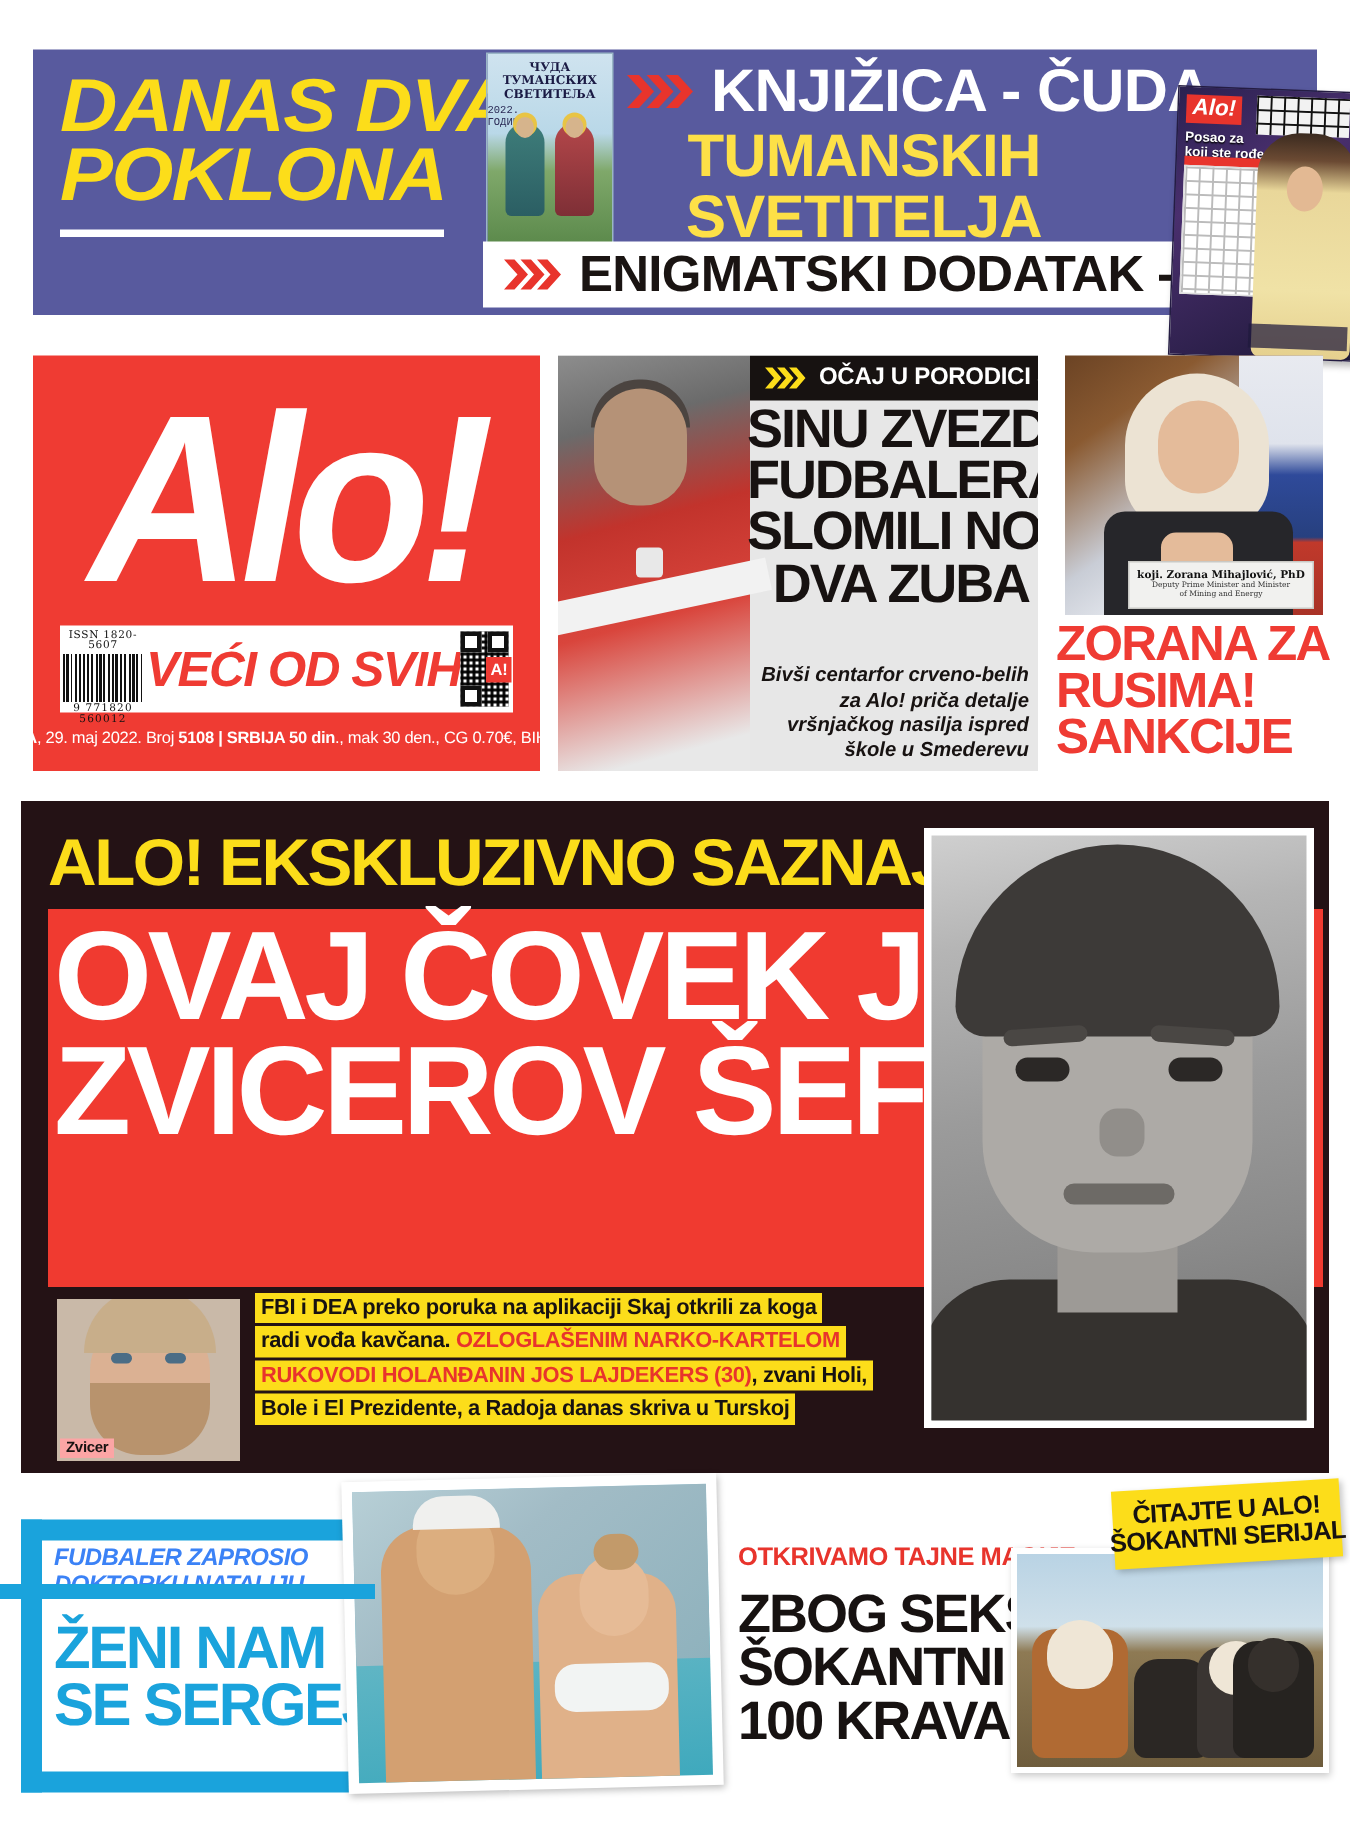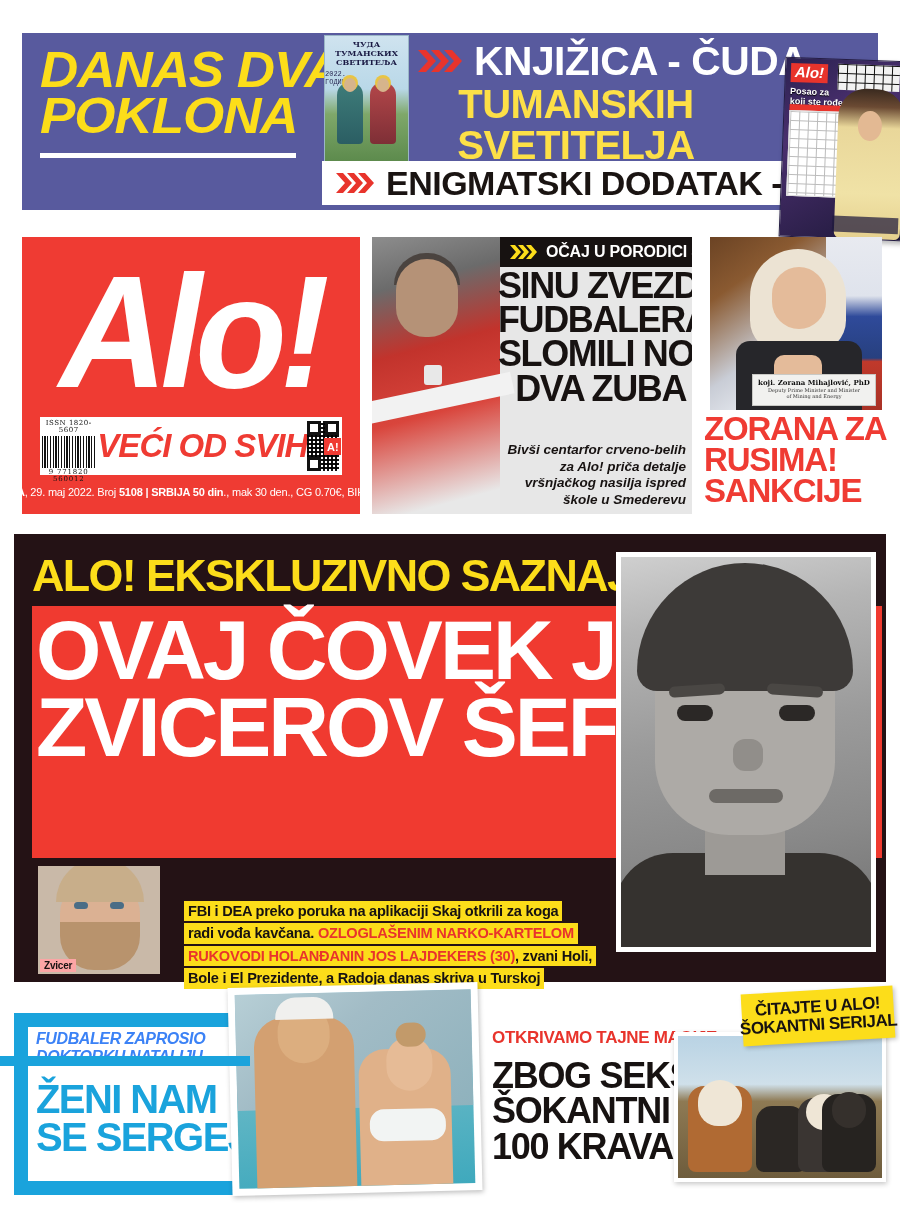--- a/index.html
+++ b/index.html
@@ -346,21 +346,21 @@
     background:#6d6a66; border-radius:7px;
   }
   .ms-portrait .shoulders {
     position:absolute; left:-8px; bottom:0; width:266px; height:94px;
     background:#35322f; border-radius:60px 60px 0 0;
   }
   .ms-portrait .neck {
     position:absolute; left:84px; bottom:72px; width:80px; height:48px; background:#9d9a96;
   }
   .ms-sub {
-    position:absolute; left:170px; top:328px; width:424px;margin-top:39px;
+    position:absolute; left:156px; top:328px; width:424px;
   }
   .ms-sub .row {
     background:#fcdd1a; display:inline-block;
     padding:1px 4px; margin-bottom:2px;
     font-weight:bold; font-size:14.6px; line-height:1.26;
     color:#171211; white-space:nowrap; letter-spacing:-0.25px;
   }
   .ms-sub .hl { color:#e8342c; }
   .ms-zv {
     position:absolute; left:24px; top:332px; width:122px; height:108px;

